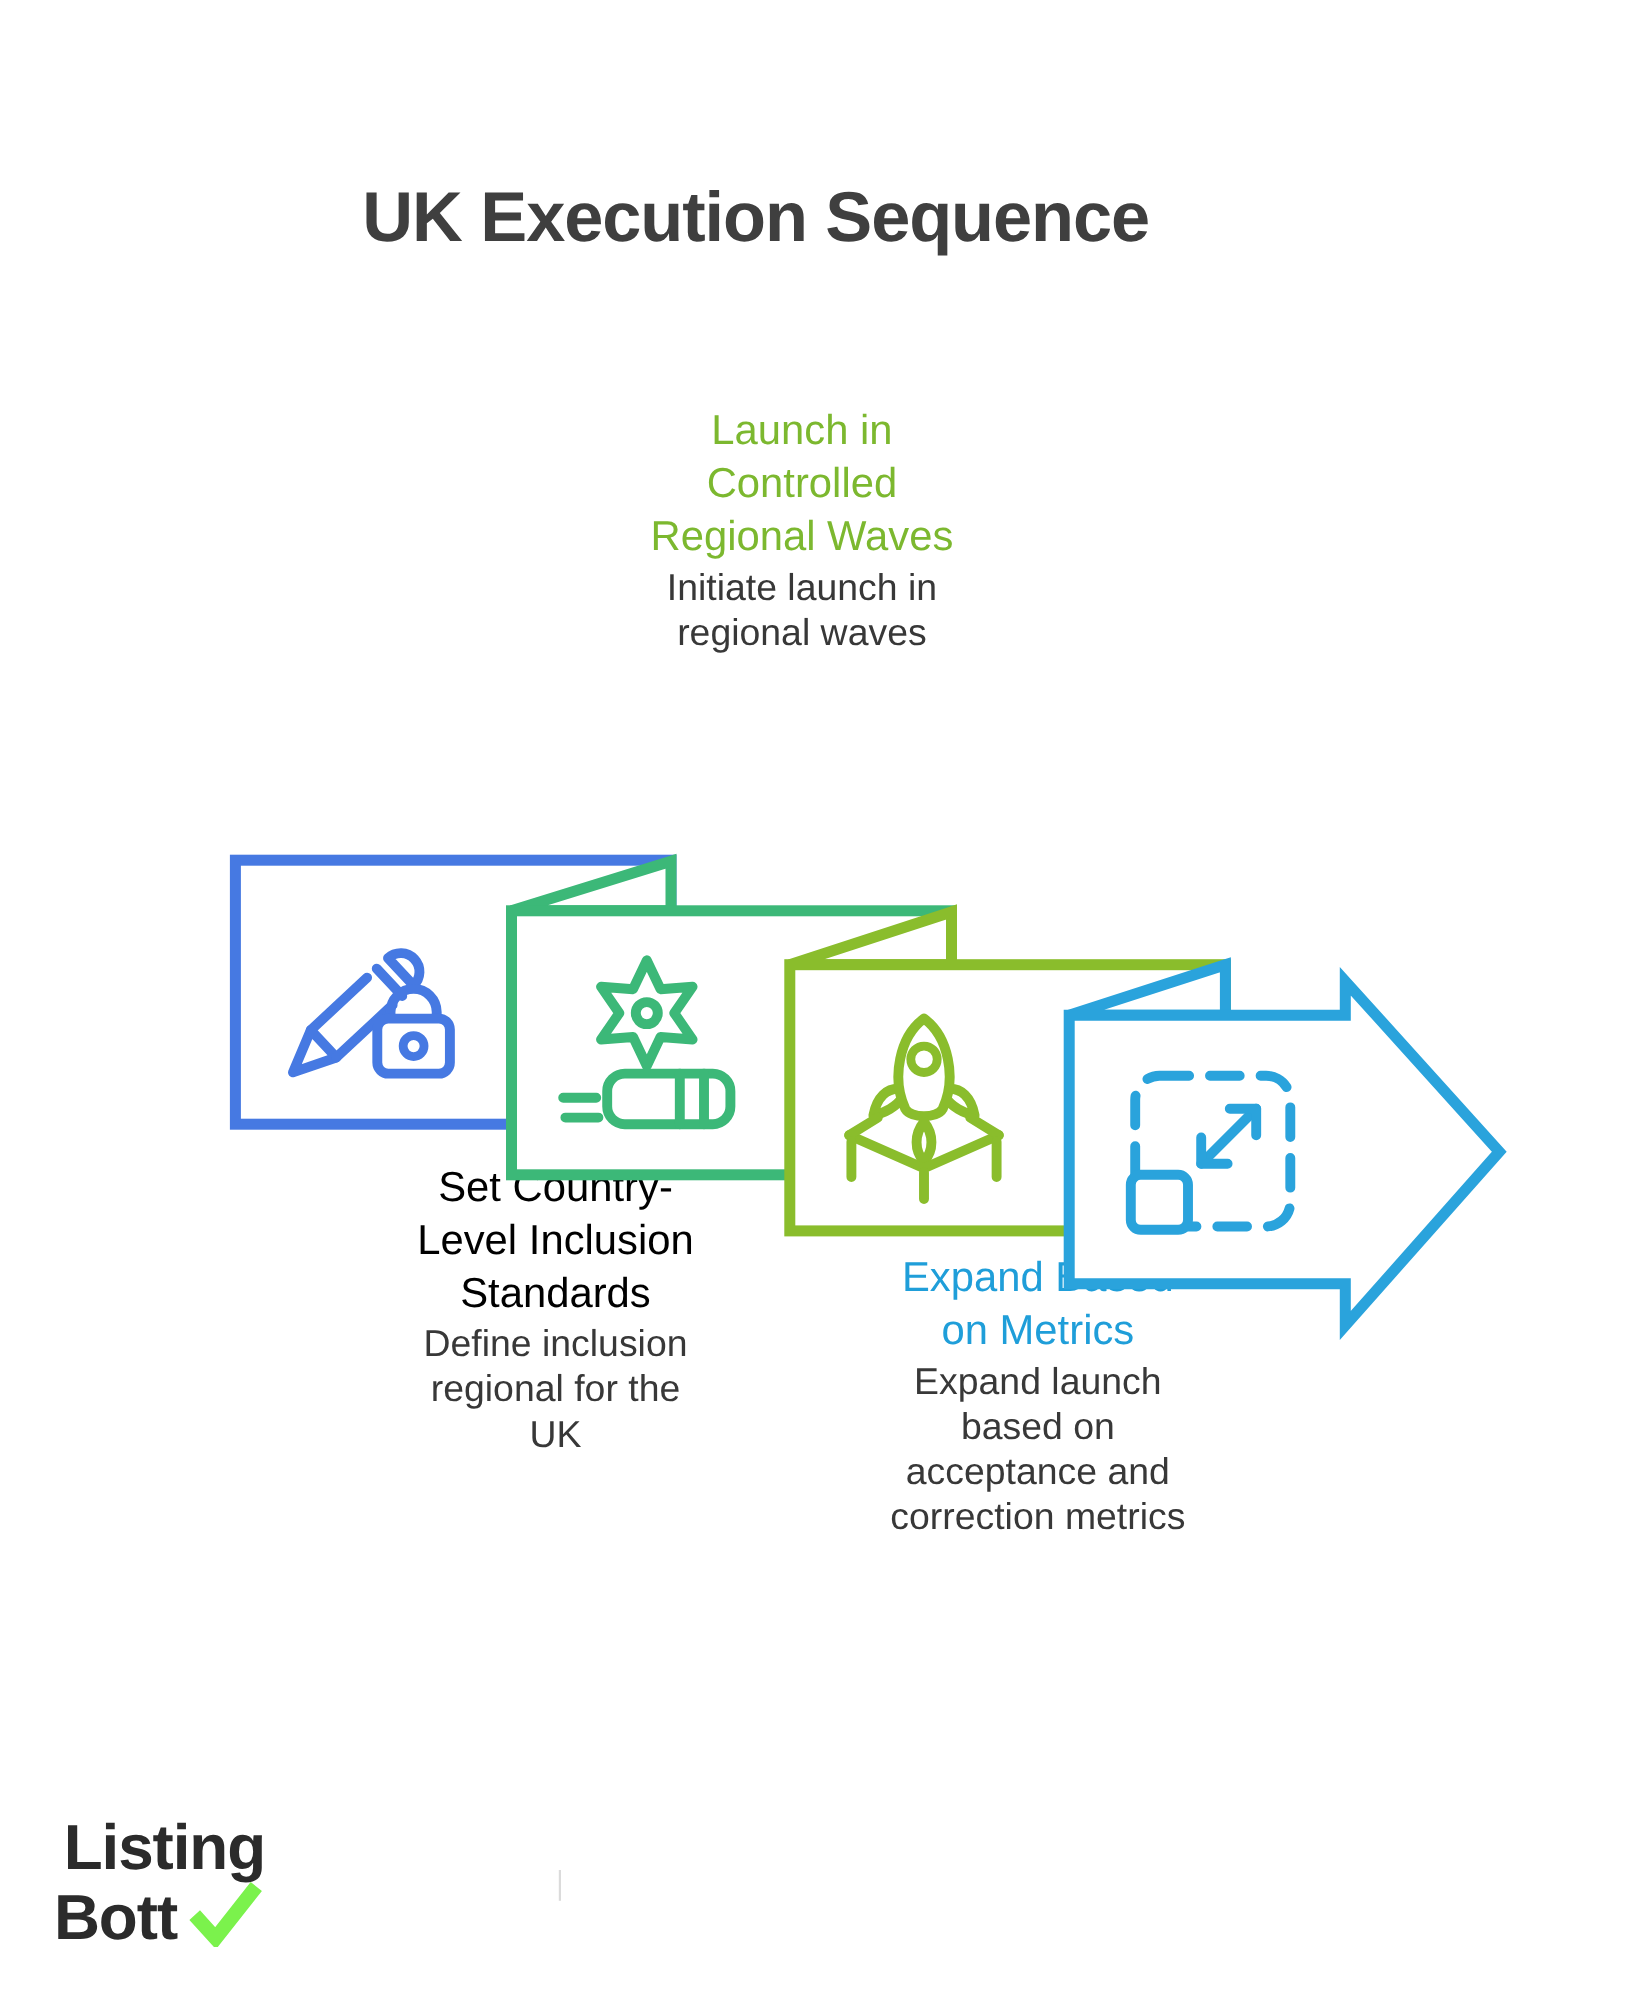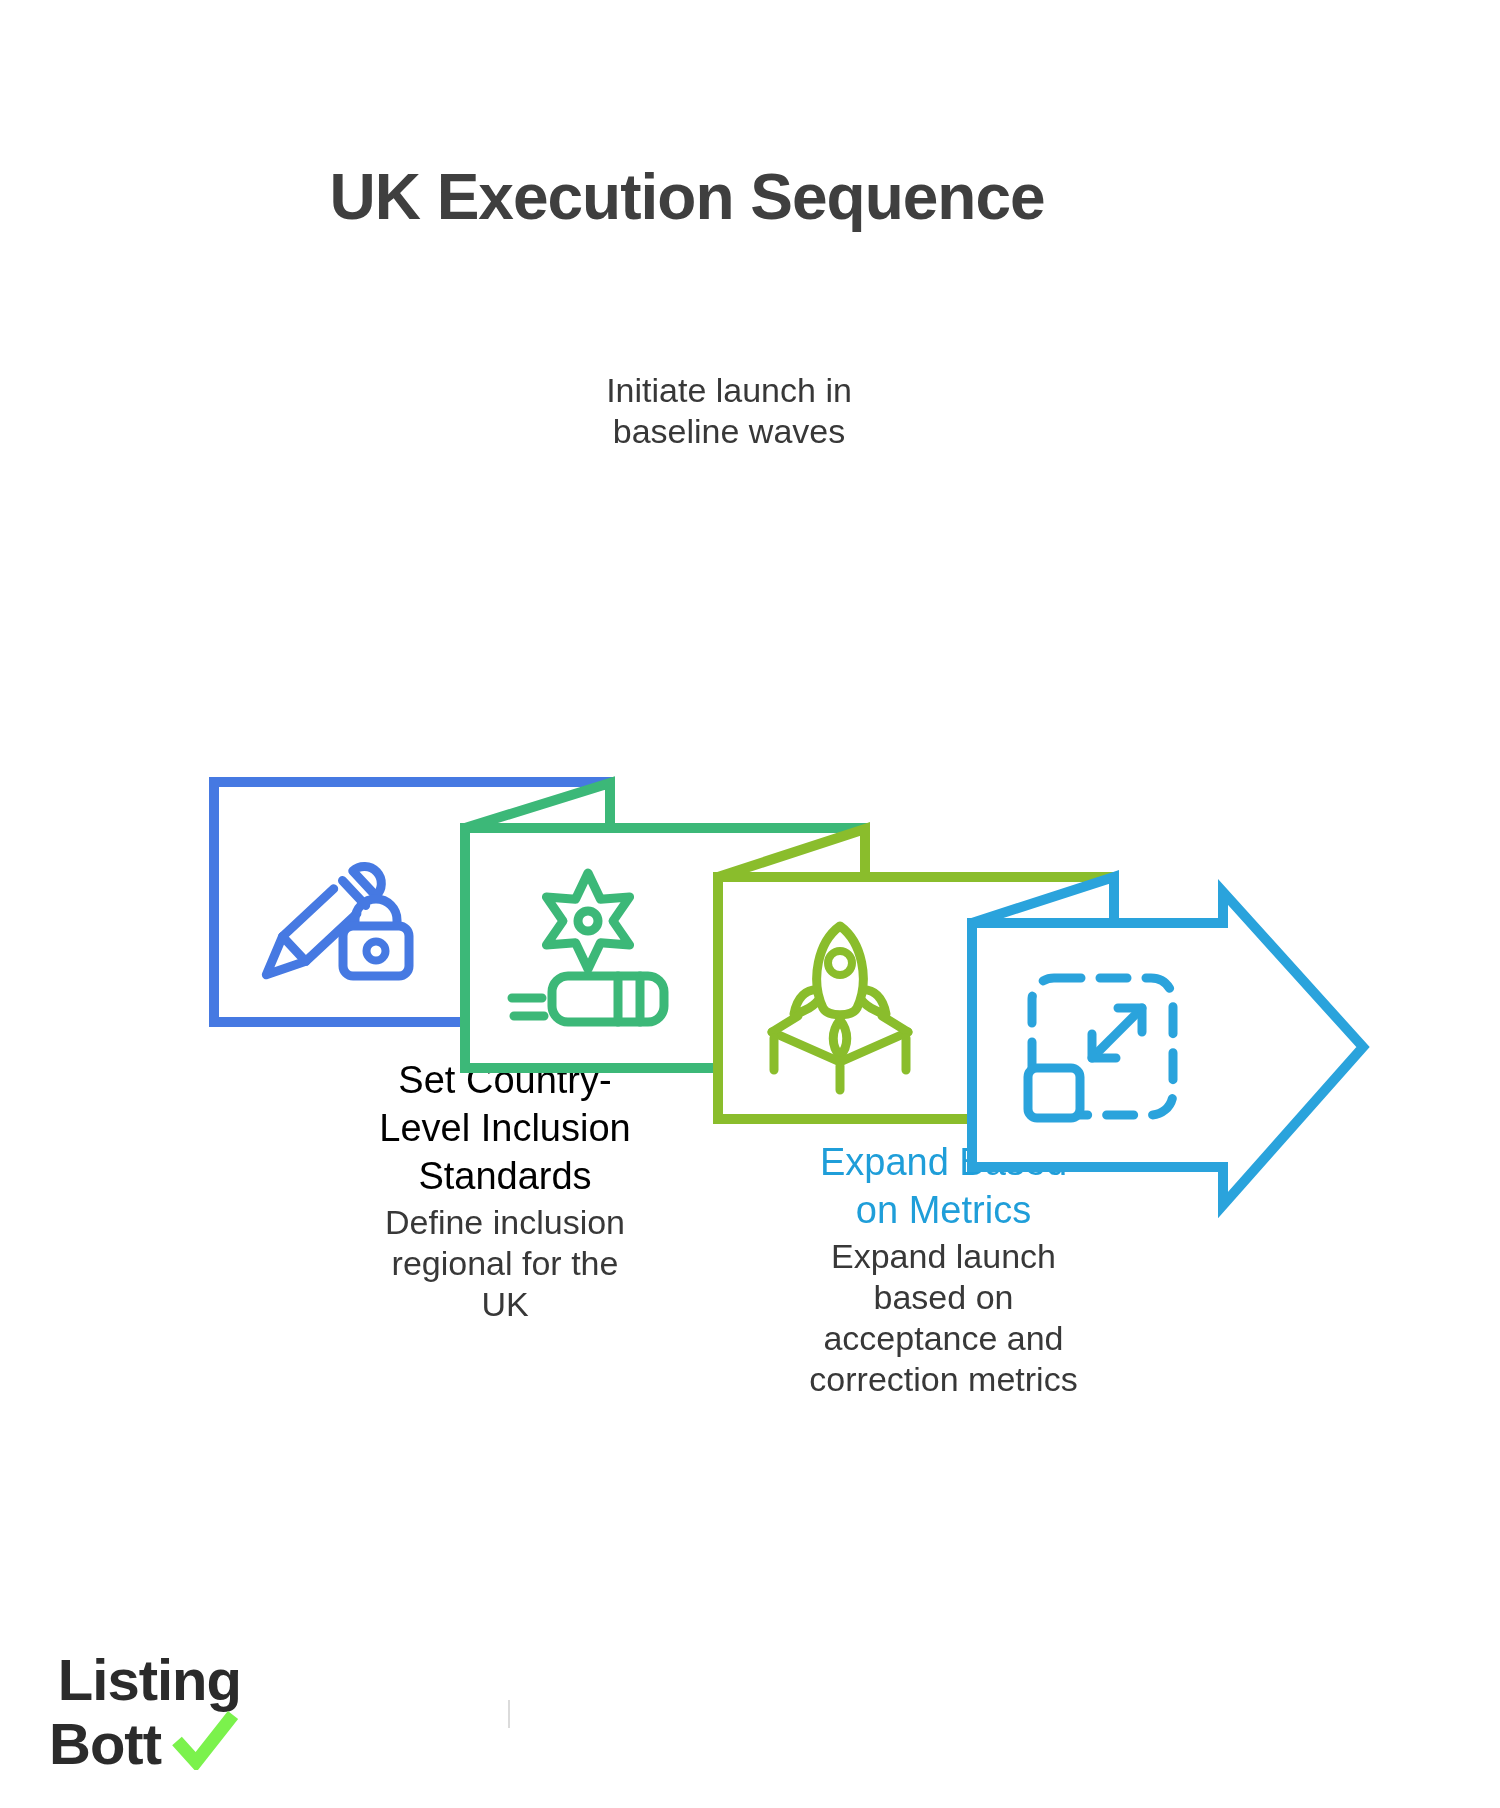--- a/index.html
+++ b/index.html
@@ -41,21 +41,22 @@
 </style>
 </head>
 <body>
 
 <div class="page">
 
   <div class="page-title">UK Execution Sequence</div>
 
 
   <div class="step step-2">
-    <div class="step-desc">Initiate launch in baseline waves</div>
+    <div class="step-heading accent-olive">Launch in Controlled Regional Waves</div>
+    <div class="step-desc">Initiate launch in regional waves</div>
   </div>
 
   <div class="step step-3">
     <div class="step-heading accent-emerald">Set Country-Level Inclusion Standards</div>
     <div class="step-desc">Define inclusion regional for the UK</div>
   </div>
 
   <div class="step step-4">
     <div class="step-heading accent-cyan">Expand Based on Metrics</div>
     <div class="step-desc">Expand launch based on acceptance and correction metrics</div>

